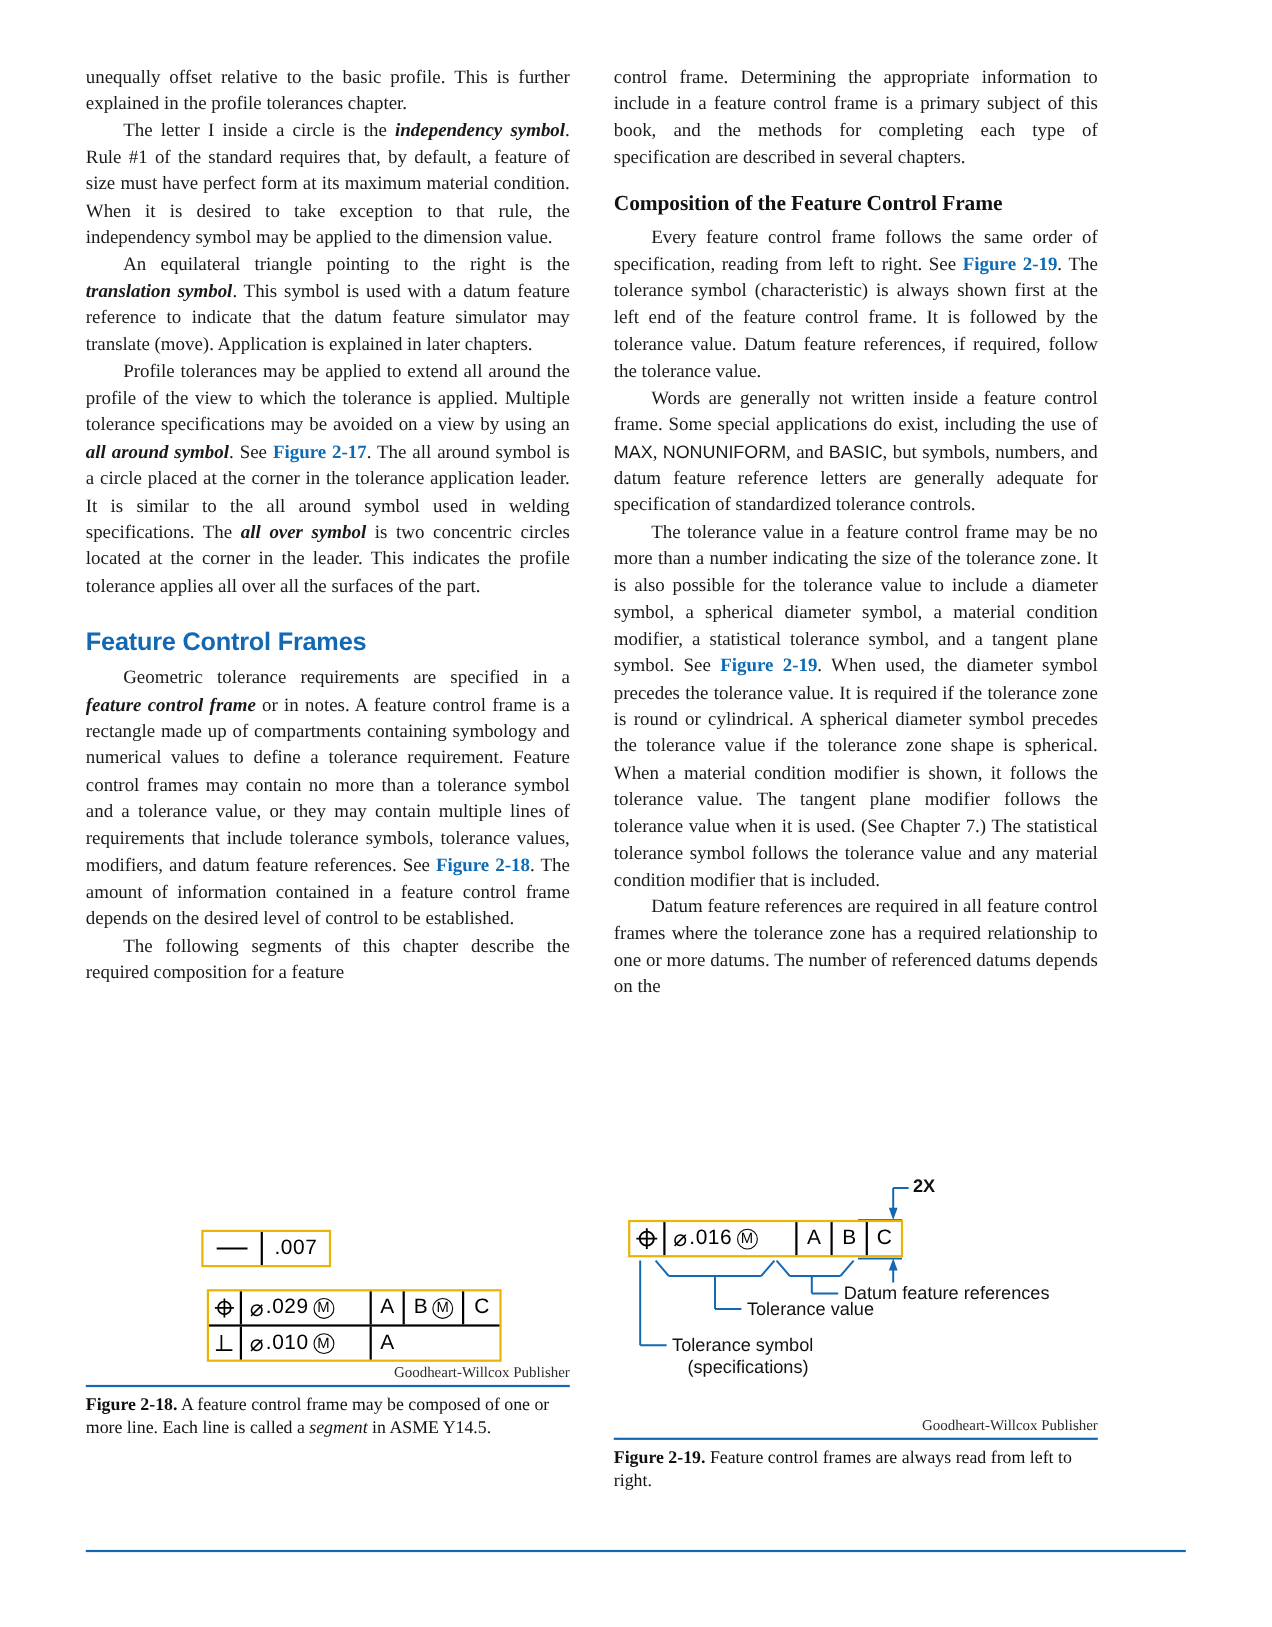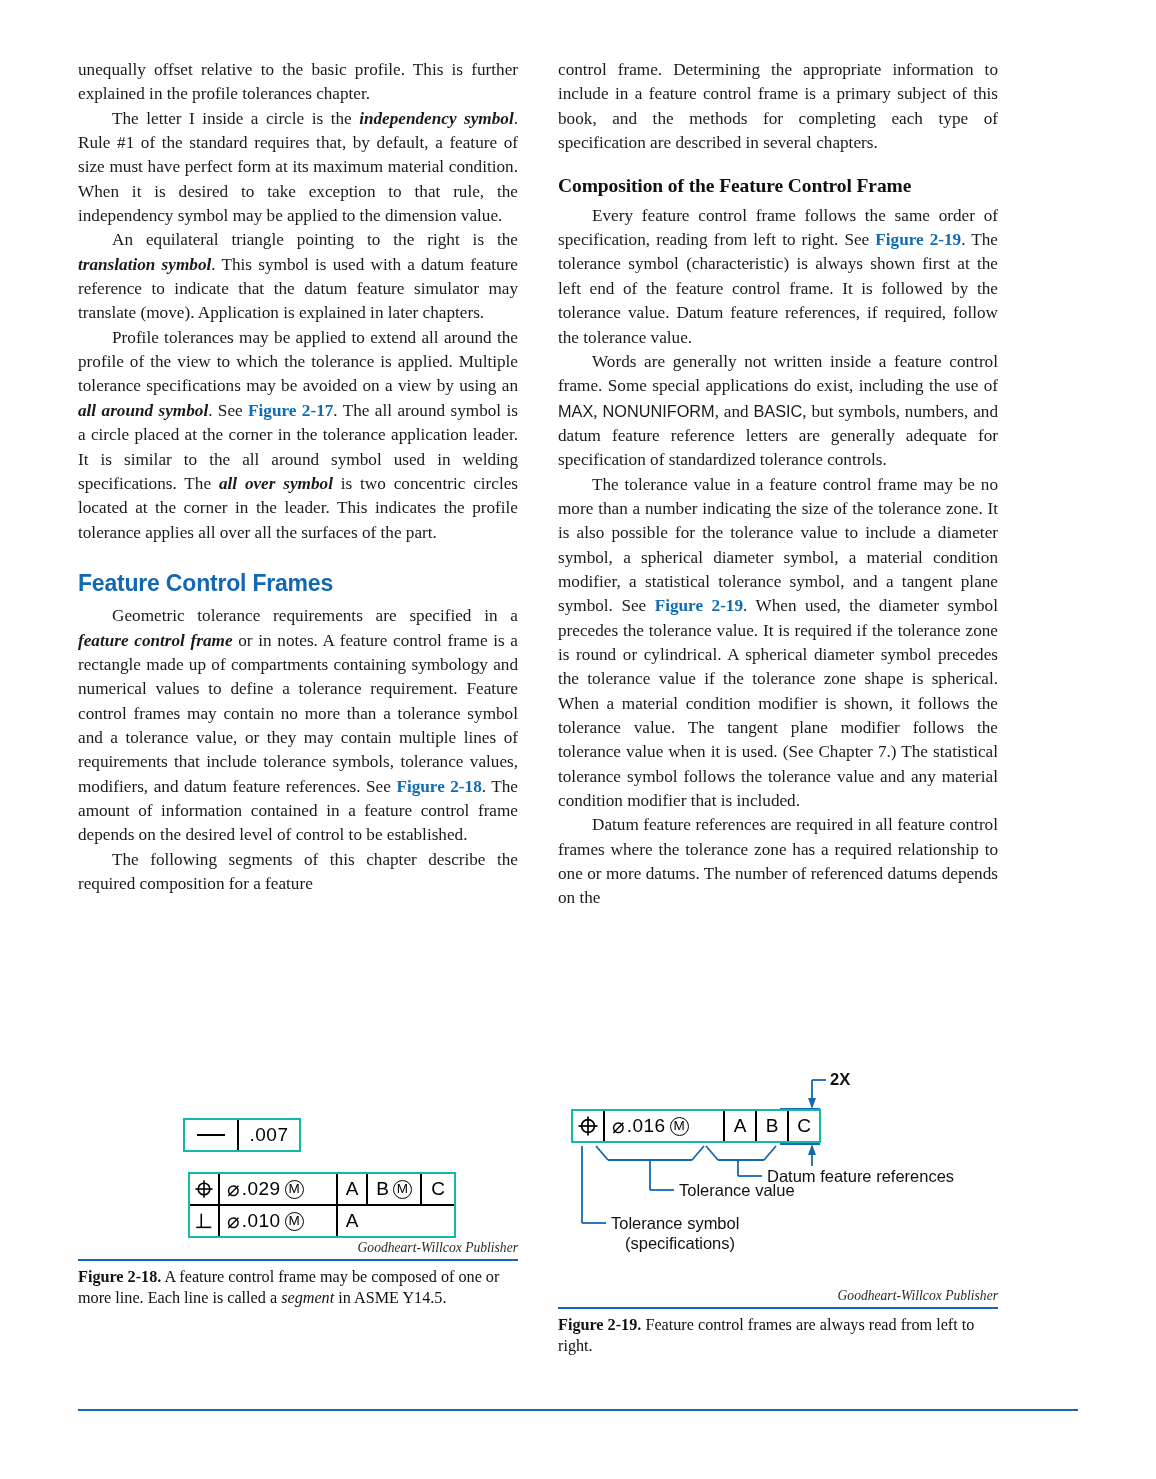--- a/index.html
+++ b/index.html
@@ -71,21 +71,20 @@
   .sp-after-head  { height: 8px; }
   .sp-sub-before  { height: 20px; }
   .sp-sub-after   { height: 6px; }
 
   
   .fig-block {
     position: absolute;
   }
   .credit {
     font-family: "Liberation Serif", serif;
-    font-style: italic;
     font-size: 13.6px;
     color: #2b2b2b;
     text-align: right;
   }
   .fig-rule {
     border-top: 2px solid #1268b3;
     margin-top: 3px;
     margin-bottom: 6px;
     width: 100%;
   }
@@ -93,21 +92,21 @@
     font-family: "Liberation Serif", serif;
     font-size: 16.2px;
     line-height: 20.5px;
     color: #111;
   }
   .fig-caption b { font-weight: bold; }
 
   
   .fcf {
     display: inline-block;
-    border: 2px solid #14b8a6;
+    border: 2px solid #eab308;
     background: #fff;
   }
   .fcf-row {
     display: flex;
     align-items: stretch;
   }
   .fcf-row + .fcf-row { border-top: 2px solid #000; }
   .cell {
     display: flex;
     align-items: center;

